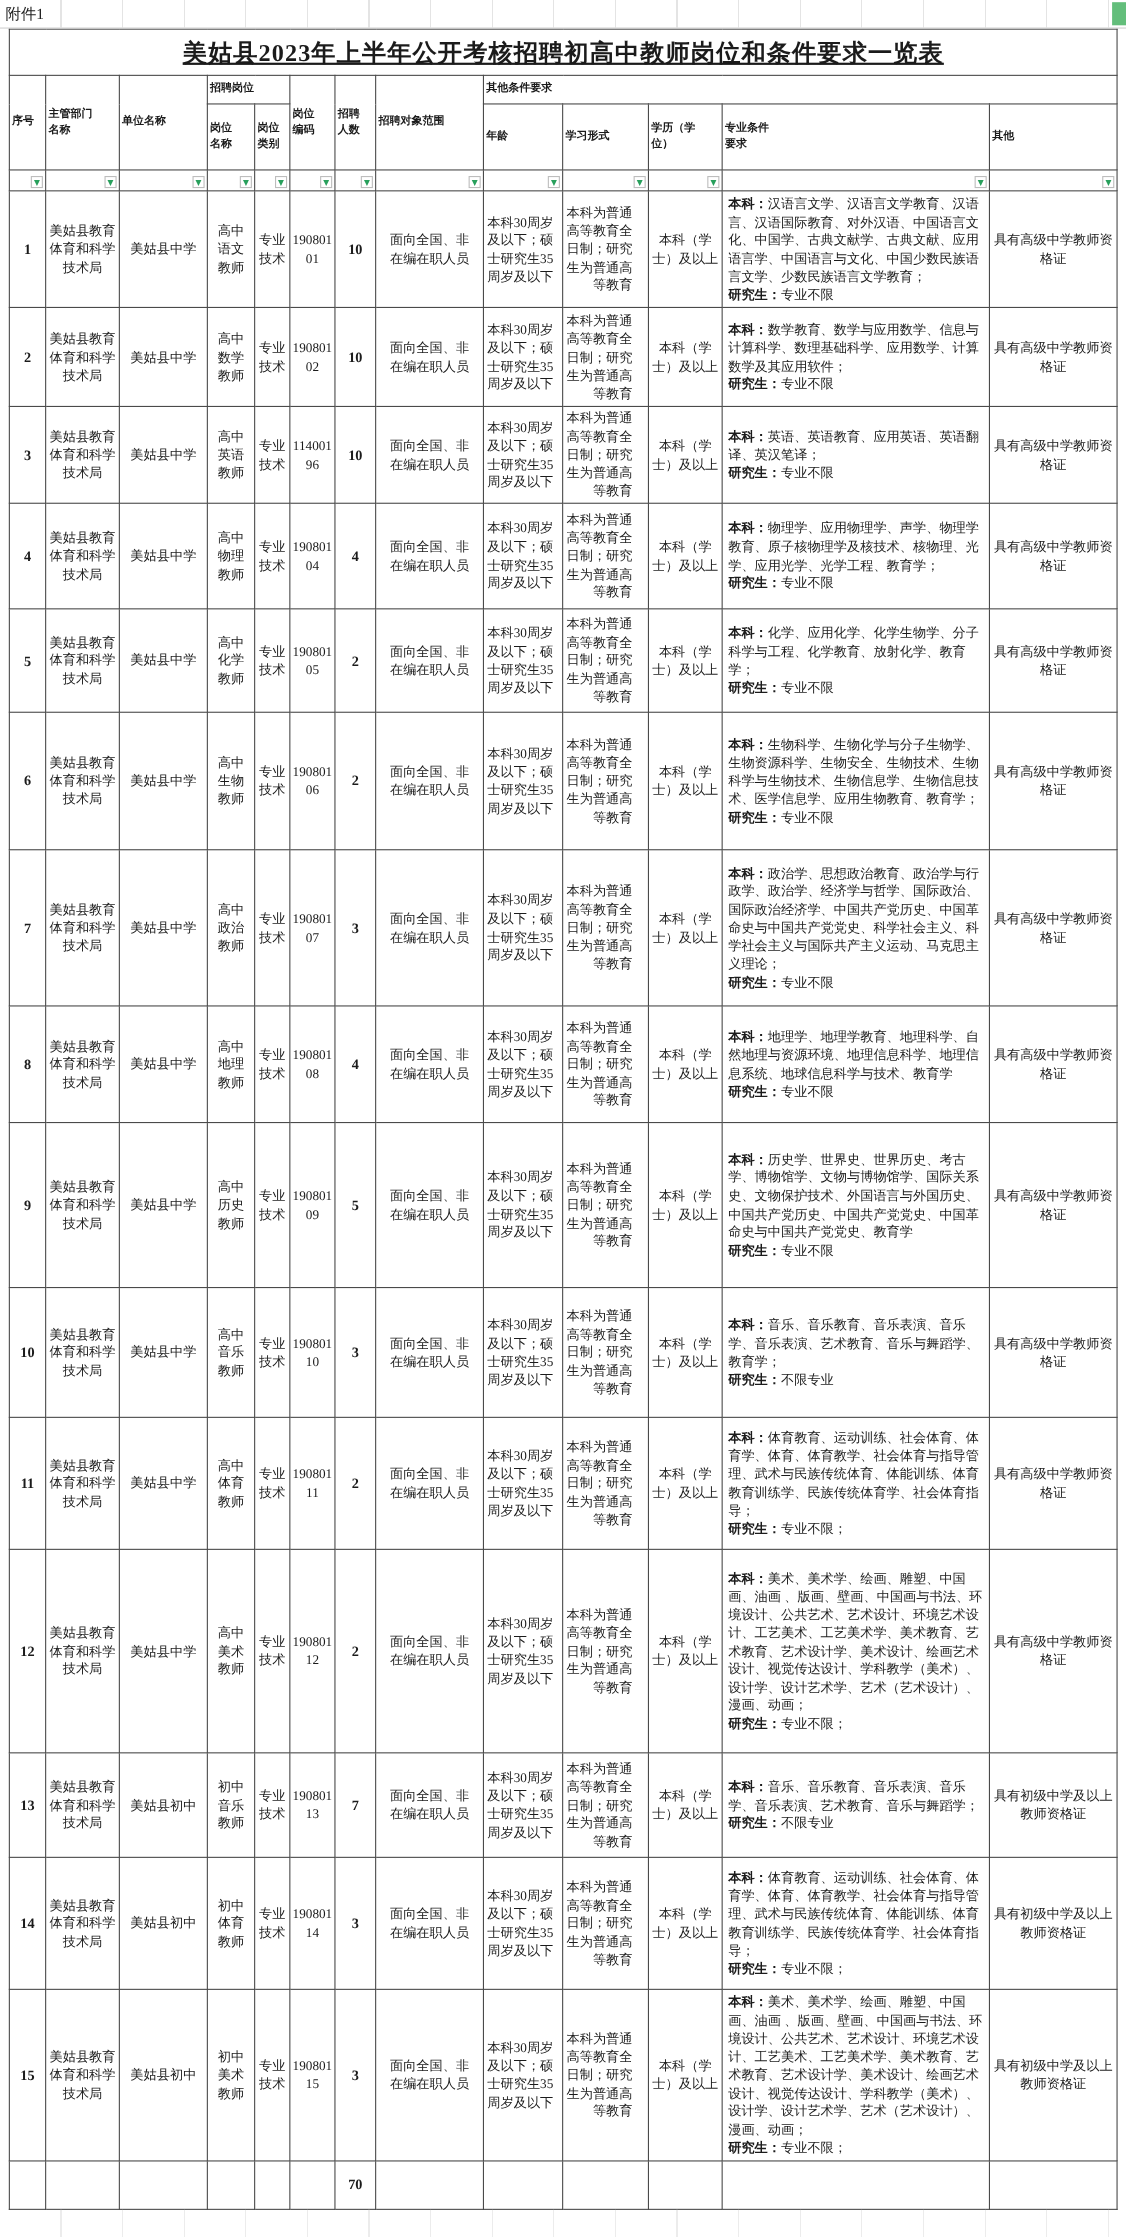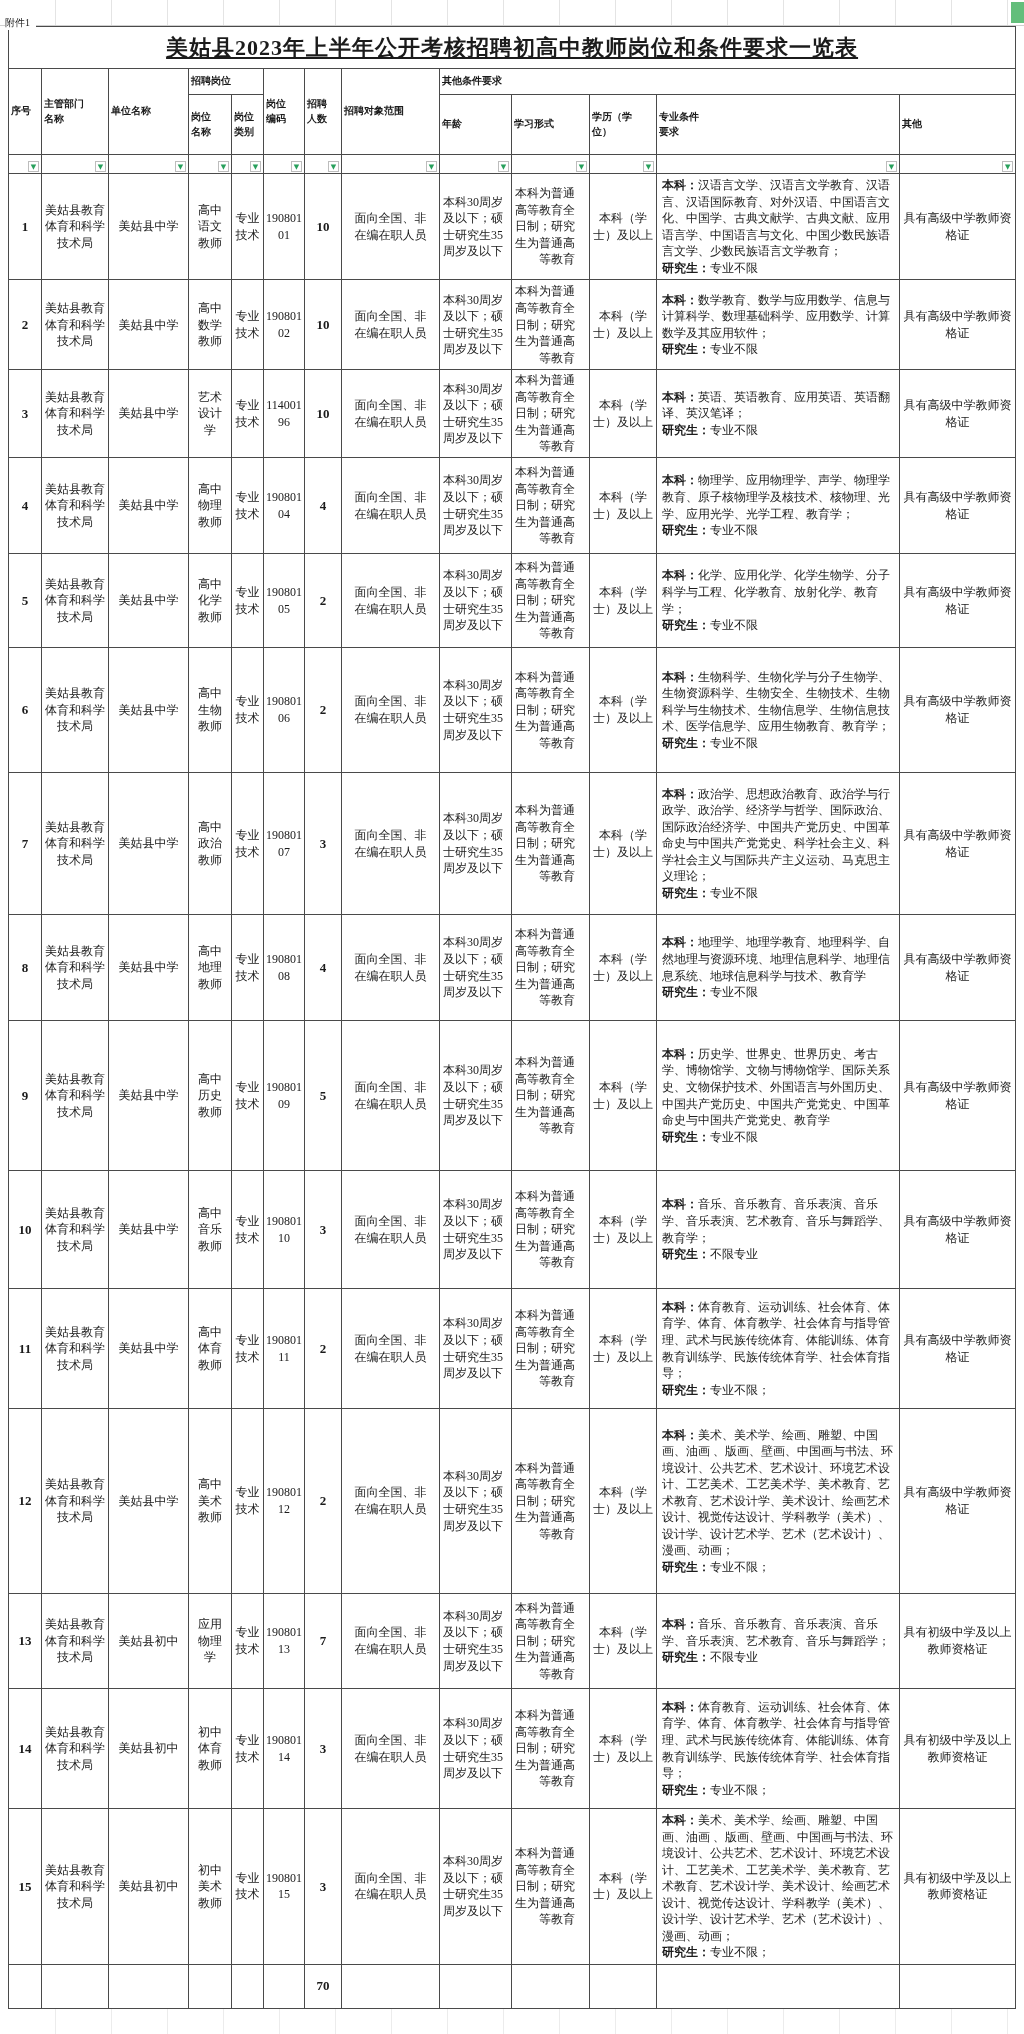--- a/index.html
+++ b/index.html
@@ -7,21 +7,21 @@
   body {
     width:1024px; height:2034px; overflow:hidden;
     font-family:"Liberation Serif","DejaVu Serif",serif;
     color:#1b1b1b; position:relative;
   }
   .top-strip {
     height:26px; width:1024px; position:relative;
     background:repeating-linear-gradient(to right, transparent 0 55px, #e4e4e4 55px 56px);
     border-bottom:1px solid #cfcfcf;
   }
-  .attachment { position:absolute; left:5px; top:4px; font-size:10px; background:#fff; padding-right:6px;margin-top:12px; }
+  .attachment { position:absolute; left:5px; top:4px; font-size:14px; background:#fff; padding-right:6px; }
   .corner-green { position:absolute; top:2px; right:0; width:13px; height:21px; background:#63be7b; }
   table { border-collapse:collapse; table-layout:fixed; margin-left:8px; width:1007px; }
   th, td { border:1px solid #4a4a4a; padding:1px 2px; vertical-align:middle; overflow:hidden; }
   .title-row th {
     font-size:22px; font-weight:bold; text-align:center; height:42px;
     letter-spacing:1px; padding:0;text-decoration:underline;
   }
   thead tr.h1 { height:26px; }
   thead tr.h2 { height:60px; }
   thead th { font-size:10px; font-weight:bold; text-align:left; line-height:1.45; }
@@ -155,21 +155,21 @@
     <td class="c-major">
       <span class="bold">本科：</span><span>数学教育、数学与应用数学、信息与计算科学、数理基础科学、应用数学、计算数学及其应用软件；</span><br>
       <span class="bold">研究生：</span><span>专业不限</span>
     </td>
     <td class="c-other">具有高级中学教师资格证</td>
   </tr>
       <tr class="data-row">
     <td class="c-no">3</td>
     <td class="c-dept">美姑县教育体育和科学技术局</td>
     <td class="c-unit">美姑县中学</td>
-    <td class="c-pos"><span class="w2">艺术设计学</span></td>
+    <td class="c-pos"><span class="w2">高中英语教师</span></td>
     <td class="c-cat"><span class="w2">专业技术</span></td>
     <td class="c-code">11400196</td>
     <td class="c-count">10</td>
     <td class="c-scope"><span class="w6">面向全国、非在编在职人员</span></td>
     <td class="c-age">本科30周岁及以下；硕士研究生35周岁及以下</td>
     <td class="c-study"><span class="w5">本科为普通高等教育全日制；研究生为普通高等教育</span></td>
     <td class="c-degree">本科（学士）及以上</td>
     <td class="c-major">
       <span class="bold">本科：</span><span>英语、英语教育、应用英语、英语翻译、英汉笔译；</span><br>
       <span class="bold">研究生：</span><span>专业不限</span>
@@ -335,21 +335,21 @@
     <td class="c-major">
       <span class="bold">本科：</span><span>美术、美术学、绘画、雕塑、中国画、油画 、版画、壁画、中国画与书法、环境设计、公共艺术、艺术设计、环境艺术设计、工艺美术、工艺美术学、美术教育、艺术教育、艺术设计学、美术设计、绘画艺术设计、视觉传达设计、学科教学（美术）、设计学、设计艺术学、艺术（艺术设计）、漫画、动画；</span><br>
       <span class="bold">研究生：</span><span>专业不限；</span>
     </td>
     <td class="c-other">具有高级中学教师资格证</td>
   </tr>
       <tr class="data-row">
     <td class="c-no">13</td>
     <td class="c-dept">美姑县教育体育和科学技术局</td>
     <td class="c-unit">美姑县初中</td>
-    <td class="c-pos"><span class="w2">应用物理学</span></td>
+    <td class="c-pos"><span class="w2">初中音乐教师</span></td>
     <td class="c-cat"><span class="w2">专业技术</span></td>
     <td class="c-code">19080113</td>
     <td class="c-count">7</td>
     <td class="c-scope"><span class="w6">面向全国、非在编在职人员</span></td>
     <td class="c-age">本科30周岁及以下；硕士研究生35周岁及以下</td>
     <td class="c-study"><span class="w5">本科为普通高等教育全日制；研究生为普通高等教育</span></td>
     <td class="c-degree">本科（学士）及以上</td>
     <td class="c-major">
       <span class="bold">本科：</span><span>音乐、音乐教育、音乐表演、音乐学、音乐表演、艺术教育、音乐与舞蹈学；</span><br>
       <span class="bold">研究生：</span><span>不限专业</span>

